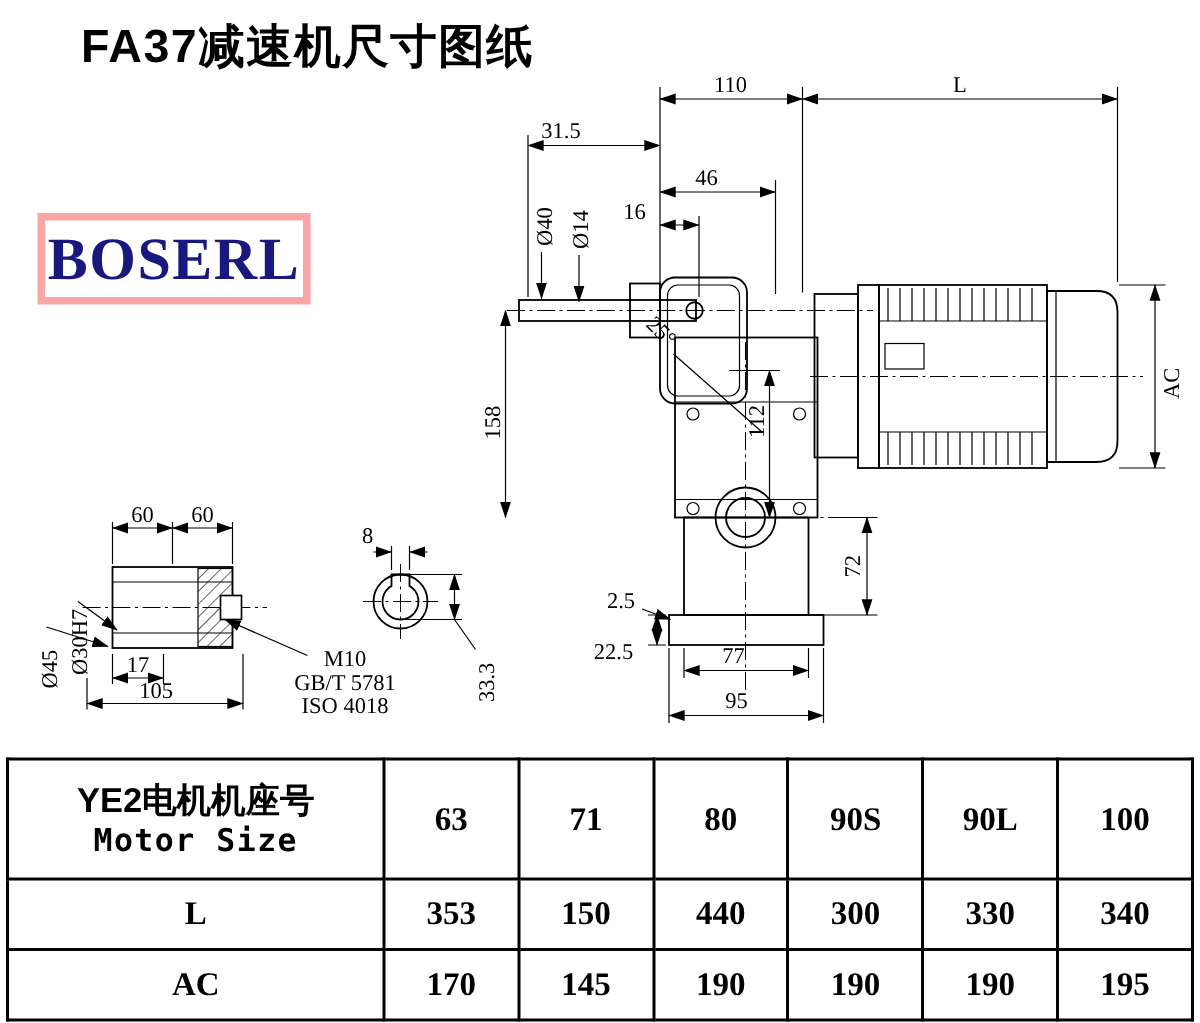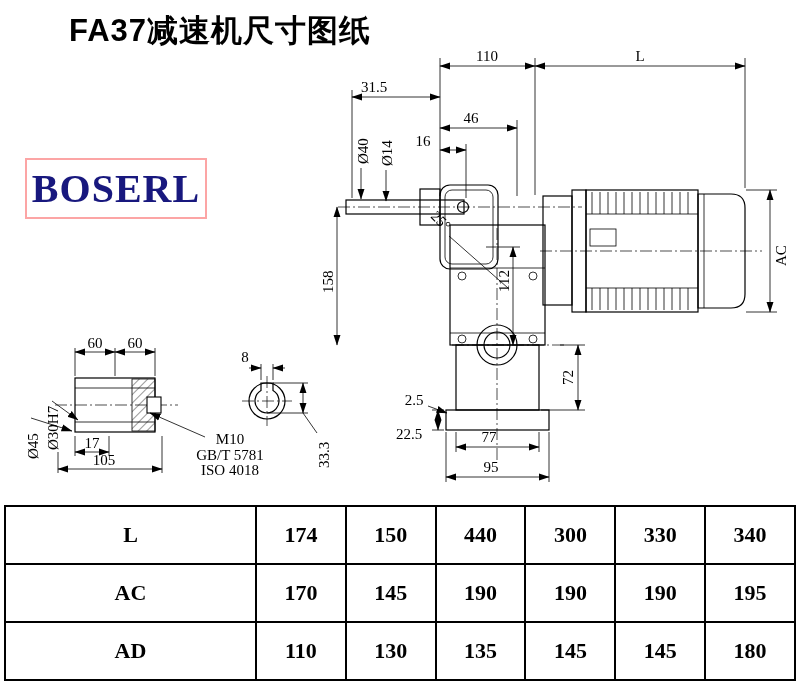--- a/index.html
+++ b/index.html
@@ -1,19 +1,19 @@
 <!DOCTYPE html>
 <html><head>
 <meta charset="utf-8">
 <style>
   *{margin:0;padding:0;box-sizing:border-box}
   html,body{width:800px;height:682px;background:#fff;overflow:hidden}
   body{position:relative;font-family:"Liberation Sans",sans-serif;color:#000}
-  .title{position:absolute;left:69px;top:10px;font-size:31px;font-weight:bold;letter-spacing:1px;z-index:3}
-  .logo{position:absolute;left:25px;top:158px;width:182px;height:61px;border:2px solid #fca5a5;
+  .title{position:absolute;left:54px;top:10px;font-size:31px;font-weight:bold;letter-spacing:1px;z-index:3}
+  .logo{position:absolute;left:25px;top:142px;width:182px;height:61px;border:5px solid #fca5a5;
         display:flex;align-items:center;justify-content:center;background:#fff;z-index:3}
   .logo span{font-family:"Liberation Serif",serif;font-weight:bold;font-size:40px;color:#18187e;letter-spacing:1px}
   svg.drawing{position:absolute;left:0;top:50px;z-index:1}
   
   .ln{stroke:#000;stroke-width:1.2;fill:none}
   .lnf{stroke:#000;stroke-width:1.1;fill:#fff}
   .tn{stroke:#000;stroke-width:0.8;fill:none}
   .cl{stroke:#000;stroke-width:0.7;fill:none;stroke-dasharray:12 3 2 3}
   .dim{font-family:"Liberation Serif",serif;font-size:15px;fill:#000}
   
@@ -164,41 +164,44 @@
   <colgroup>
     <col class="lbl">
       <col>
       <col>
       <col>
       <col>
       <col>
       <col>
   </colgroup>
   <tbody>
+      <tr class="hdr">
+    <th>
+      <div class="hdr-cn">YE2电机机座号</div>
+      <div class="hdr-en">Motor Size</div>
+    </th>
+    <th>63</th>
+    <th>71</th>
+    <th>80</th>
+    <th>90S</th>
+    <th>90L</th>
+    <th>100</th>
+  </tr>
   <tr class="r">
     <td>L</td>
-    <td>174</td>
+    <td>353</td>
     <td>150</td>
     <td>440</td>
     <td>300</td>
     <td>330</td>
     <td>340</td>
   </tr>
   <tr class="r">
     <td>AC</td>
     <td>170</td>
     <td>145</td>
     <td>190</td>
     <td>190</td>
     <td>190</td>
     <td>195</td>
   </tr>
-  <tr class="r">
-    <td>AD</td>
-    <td>110</td>
-    <td>130</td>
-    <td>135</td>
-    <td>145</td>
-    <td>145</td>
-    <td>180</td>
-  </tr>
 </tbody>
   </table>
 
 </body></html>

